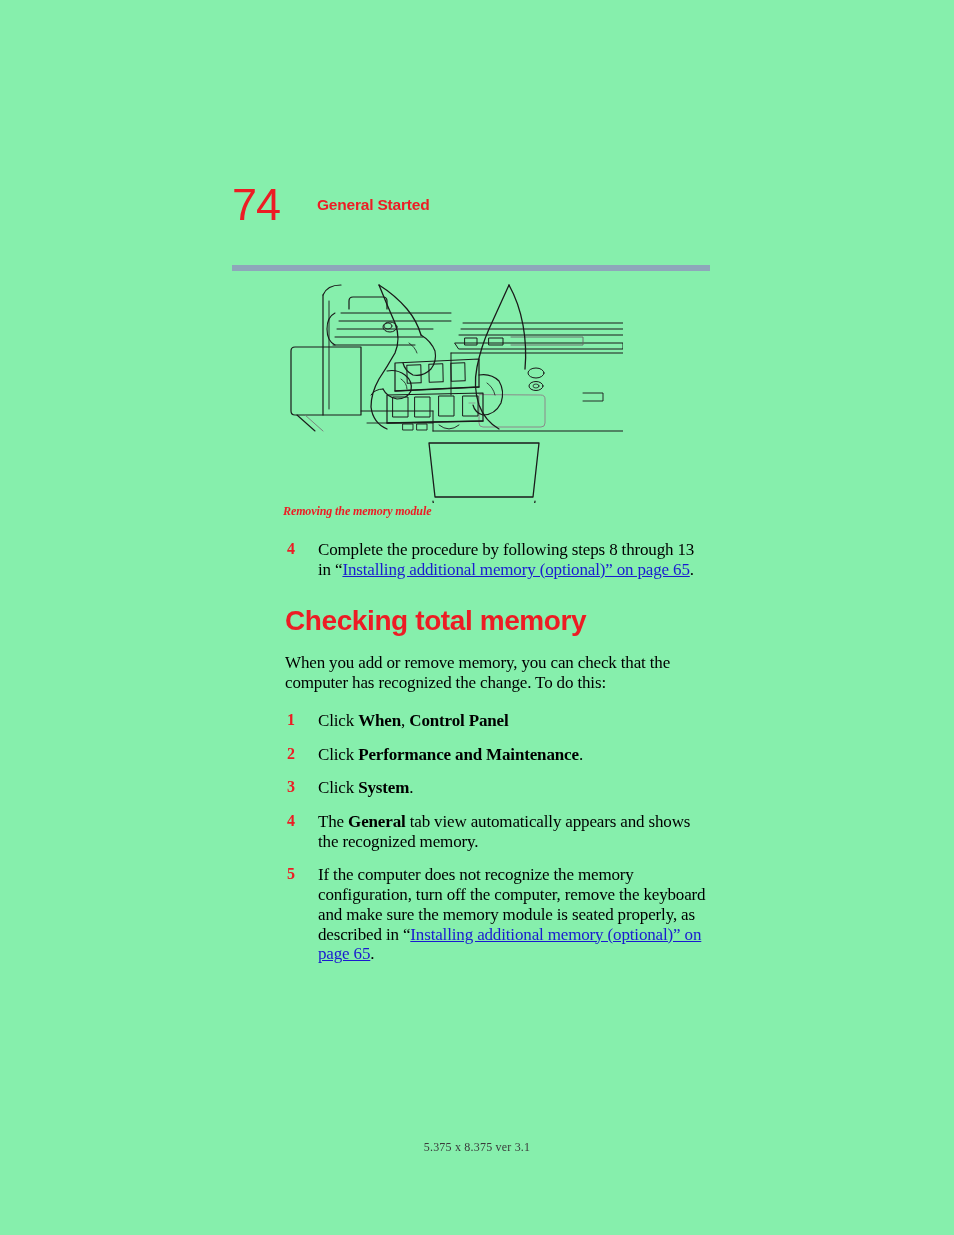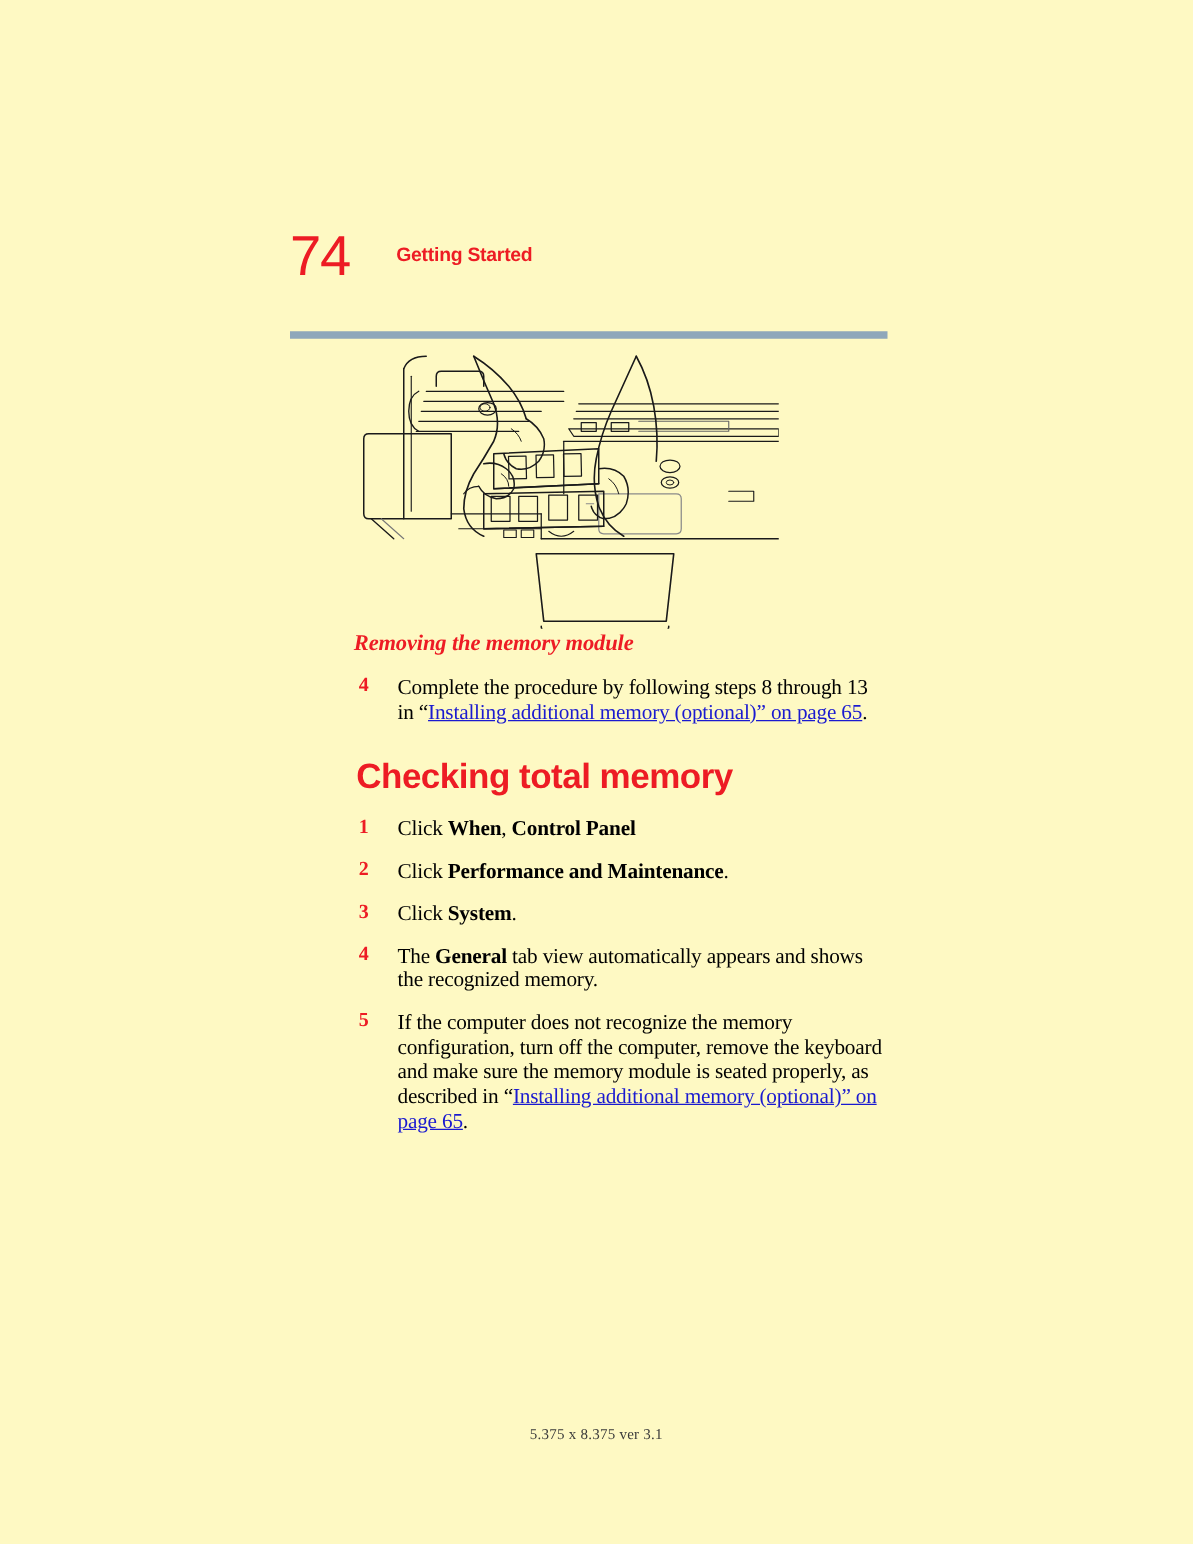--- a/index.html
+++ b/index.html
@@ -4,21 +4,21 @@
 <style>
   html, body {
     margin: 0;
     padding: 0;
     background: #ffffff;
   }
   .page {
     position: relative;
     width: 954px;
     height: 1235px;
-    background: #fef9c3;
+    background: #86efac;
     font-family: "Liberation Serif", "DejaVu Serif", serif;
     overflow: hidden;
   }
 
   
   .header {
     position: absolute;
     left: 232px;
     top: 188px;
     width: 480px;
@@ -77,21 +77,21 @@
   .figure svg {
     display: block;
     width: 100%;
     height: 100%;
   }
   .figure-caption {
     position: absolute;
     left: 283px;
     top: 504px;
     font-family: "Liberation Serif", "DejaVu Serif", serif;
-    font-size: 18px;
+    font-size: 12px;
     font-style: italic;
     font-weight: bold;
     color: #ed1c24;
     letter-spacing: -0.1px;
   }
 
   
   .content {
     position: absolute;
     left: 285px;
@@ -150,21 +150,21 @@
   }
 </style>
 </head>
 <body>
 
 <div class="page">
 
   <div class="header">
     <div class="page-number">74</div>
     <div class="header-texts">
-      <div class="header-title">Getting Started</div>
+      <div class="header-title">General Started</div>
     </div>
   </div>
   <div class="header-rule"></div>
 
   <div class="figure">
     <svg viewBox="0 0 340 220" xmlns="http://www.w3.org/2000/svg" fill="none" stroke="#1a1a1a" stroke-width="1.1" stroke-linejoin="round" stroke-linecap="round">
 
       <path d="M172 60 L340 60 L340 66 L176 66 Z" stroke-width="1"></path>
       <path d="M176 52 L340 52" stroke-width="1"></path>
       <path d="M178 46 L340 46" stroke-width="1"></path>
@@ -262,20 +262,21 @@
   <div class="figure-caption">Removing the memory module</div>
 
   <div class="content">
 
     <div class="step">
       <span class="step-num">4</span><span>Complete the procedure by following steps 8 through 13 in “</span><a class="link" href="#">Installing additional memory (optional)” on page 65</a><span>.</span>
     </div>
 
     <div class="section-heading">Checking total memory</div>
 
+    <div class="intro-para">When you add or remove memory, you can check that the computer has recognized the change. To do this:</div>
 
     <div class="list-tight">
 
       <div class="step">
         <span class="step-num">1</span><span>Click </span><span class="ui">When</span><span>, </span><span class="ui">Control Panel</span><span></span>
       </div>
 
       <div class="step">
         <span class="step-num">2</span><span>Click </span><span class="ui">Performance and Maintenance</span><span>.</span>
       </div>

